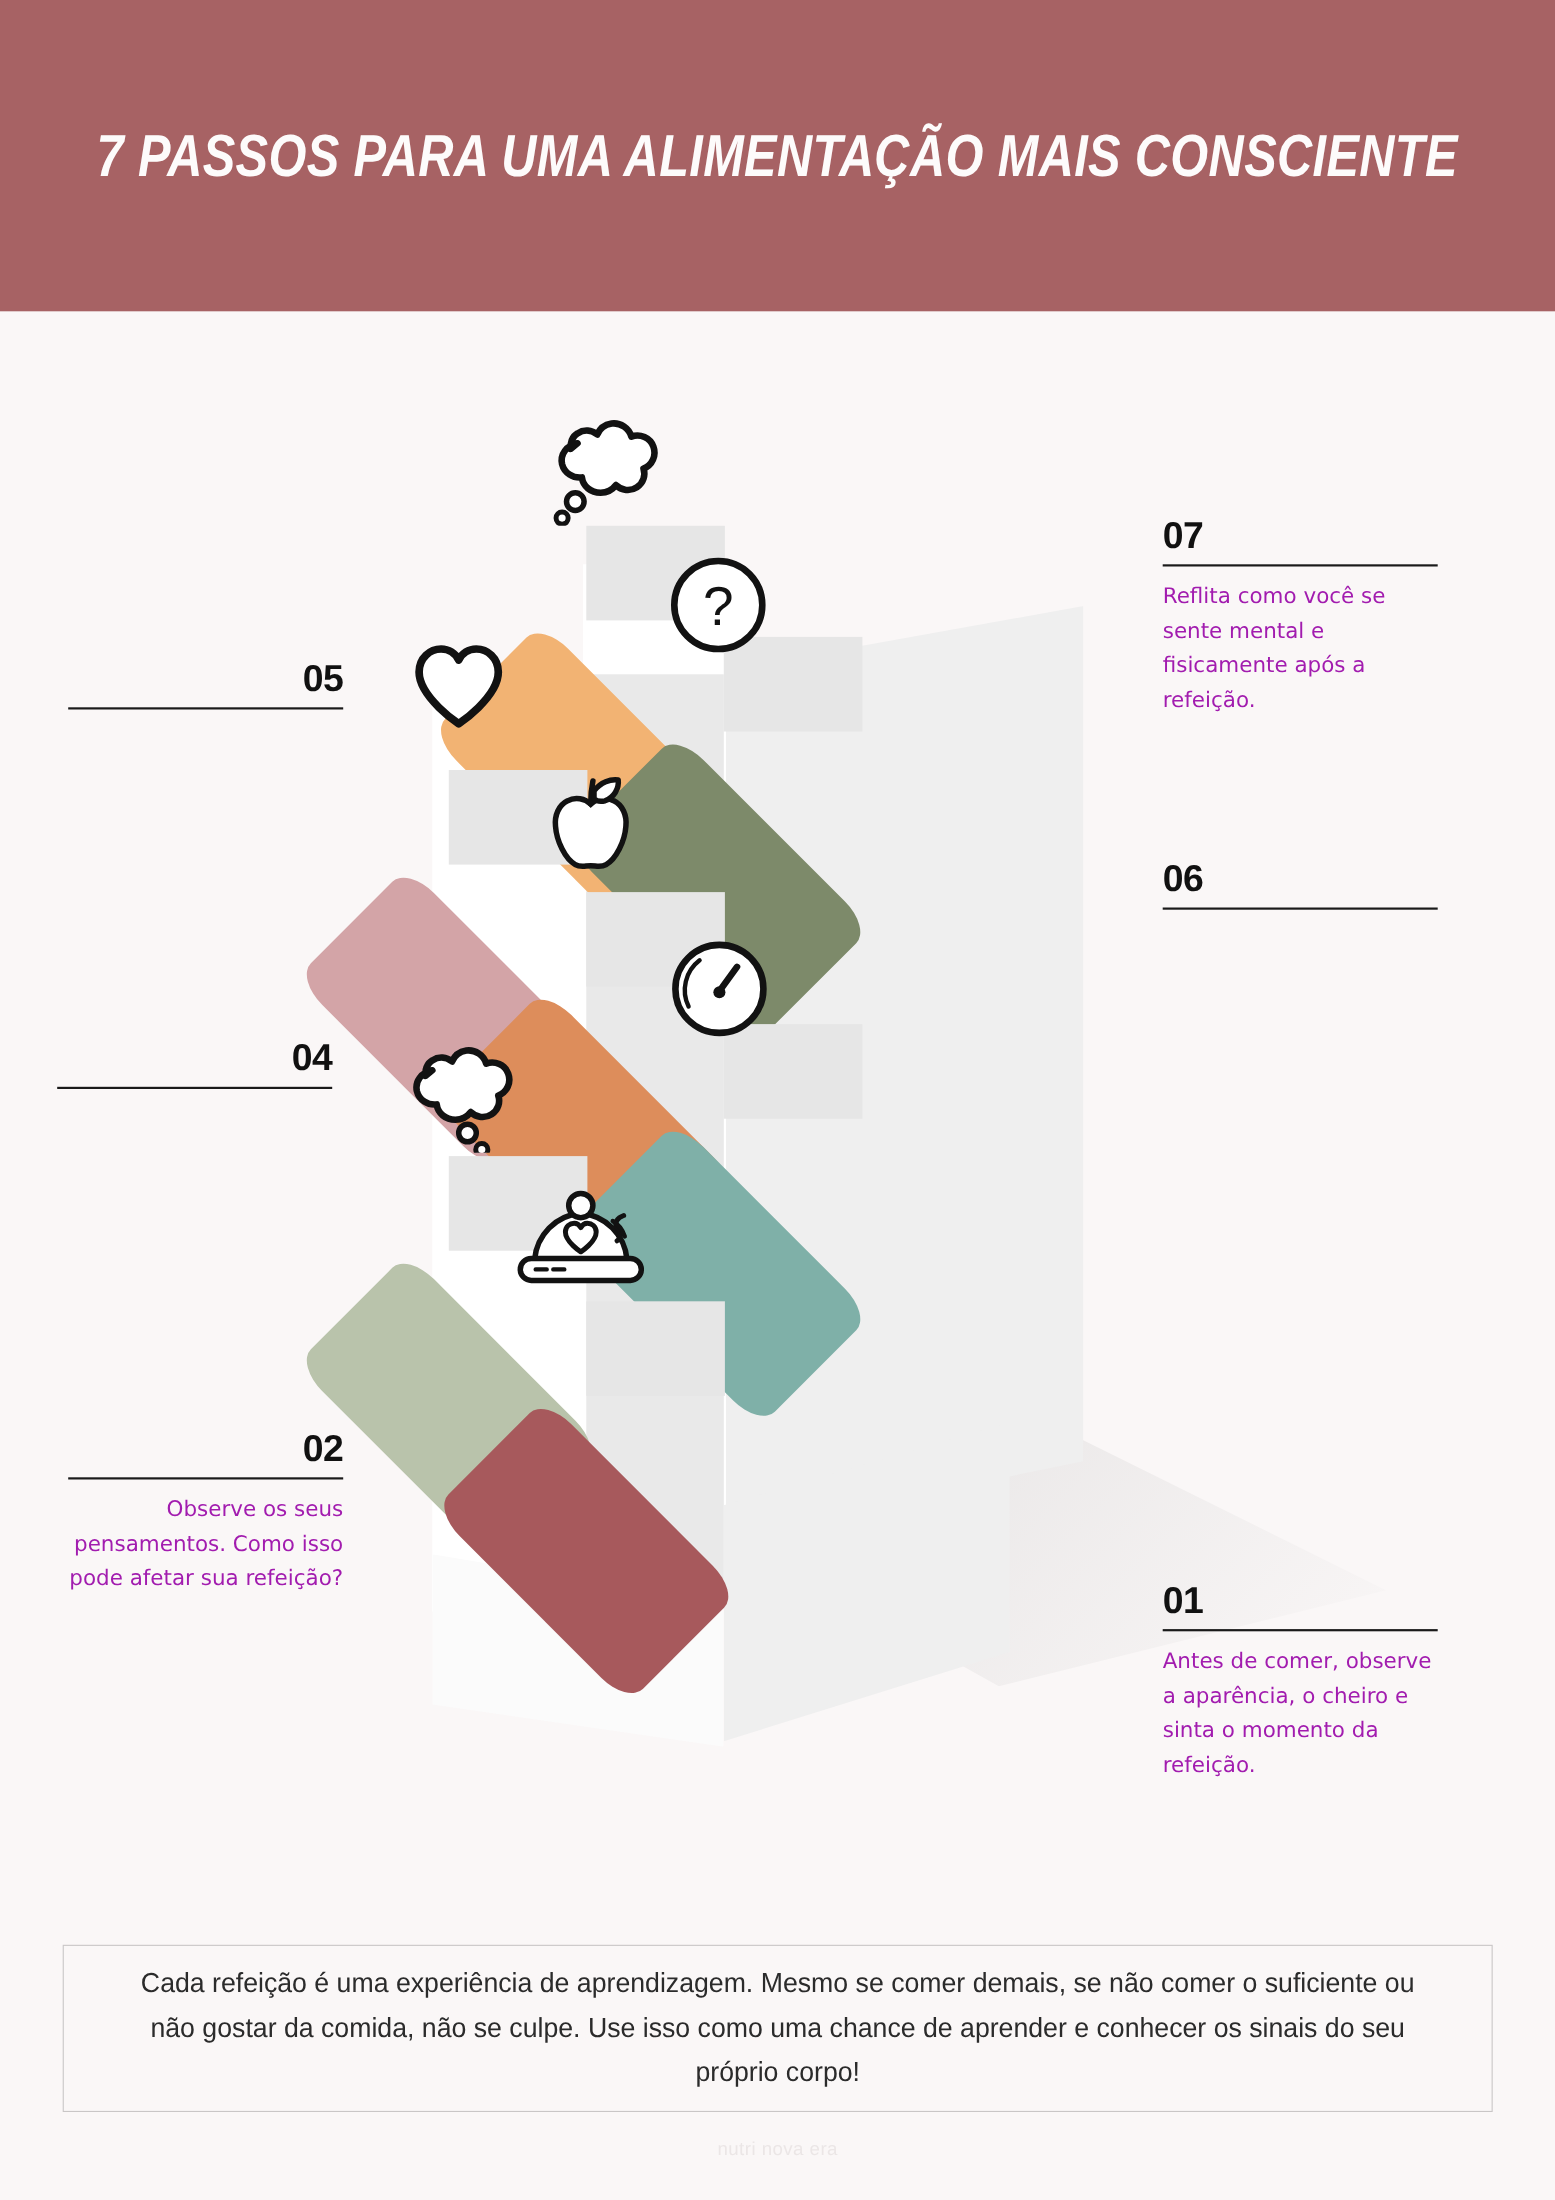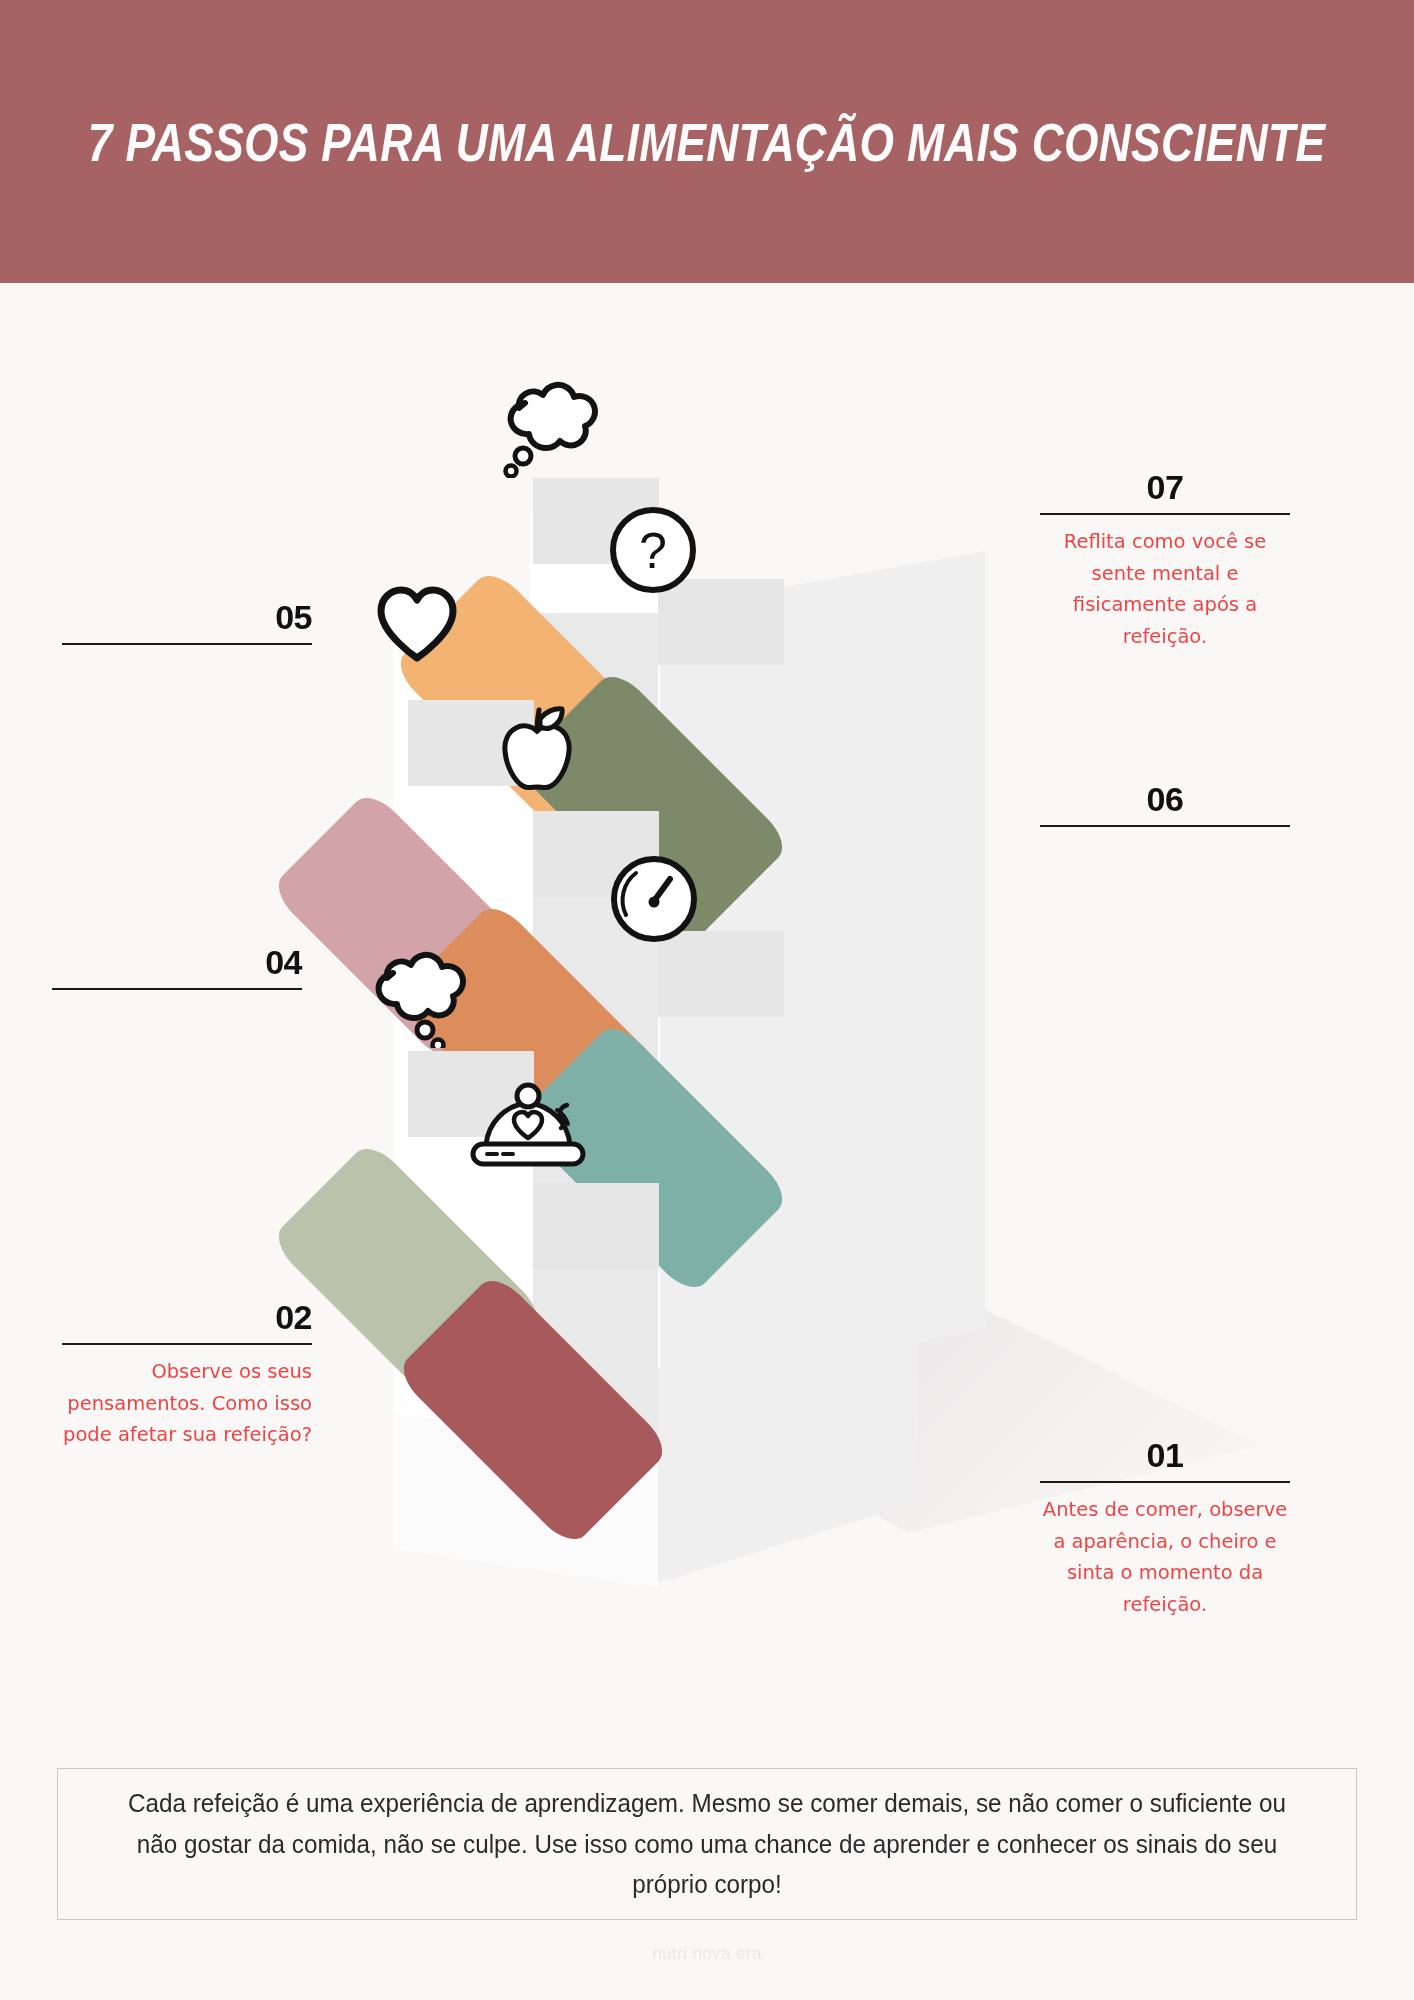--- a/index.html
+++ b/index.html
@@ -104,24 +104,24 @@
     height:2px;
     background:#1a1a1a;
     width:100%;
     margin-top:9px;
     margin-bottom:11px;
   }
   .block .body {
     font-family:"DejaVu Sans","Liberation Sans", sans-serif;
     font-size:19.5px;
     line-height:1.62;
-    color:#ef4444;
+    color:#a21caf;
     font-weight:400;
   }
-  .block.right { text-align:center; }
+  .block.right { text-align:left;margin-left:17px; }
   .block.left  { text-align:right; }
 
   
   .callout {
     position:absolute;
     left:57px; top:1768px;
     width:1300px;
     height:152px;
     border:1.6px solid #c9c6c6;
     background:#faf7f7;

